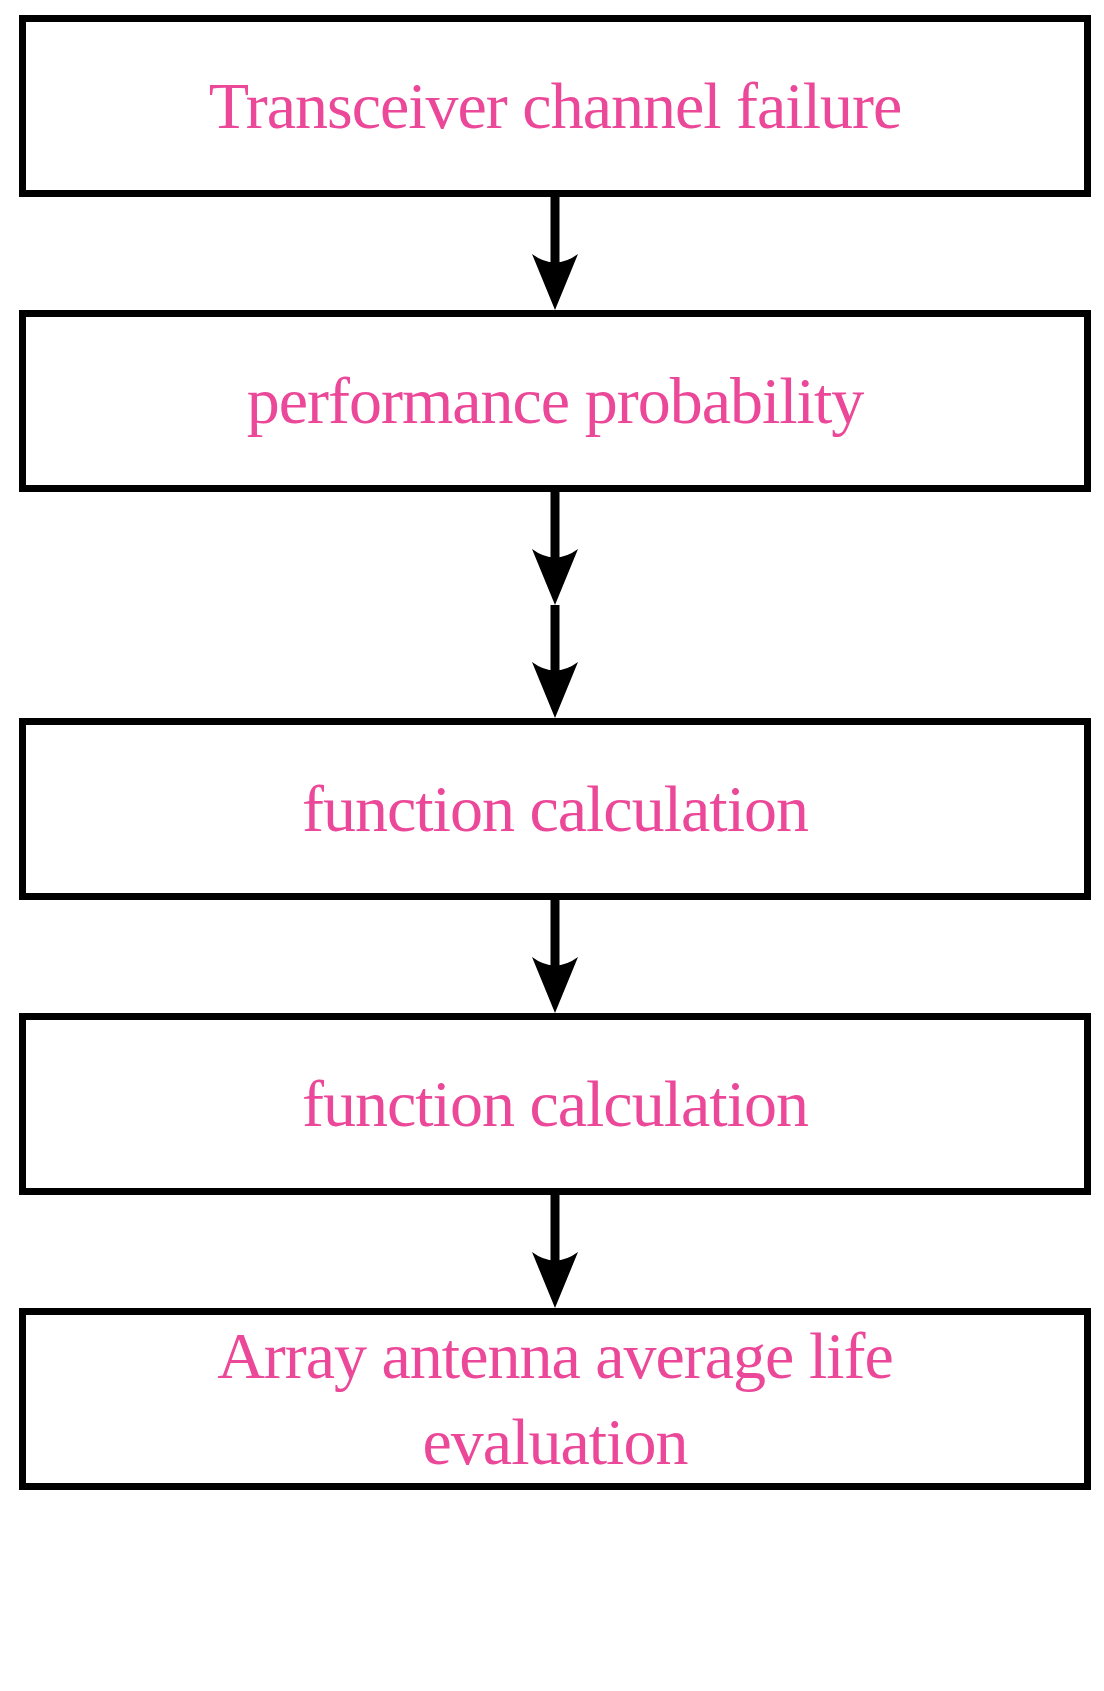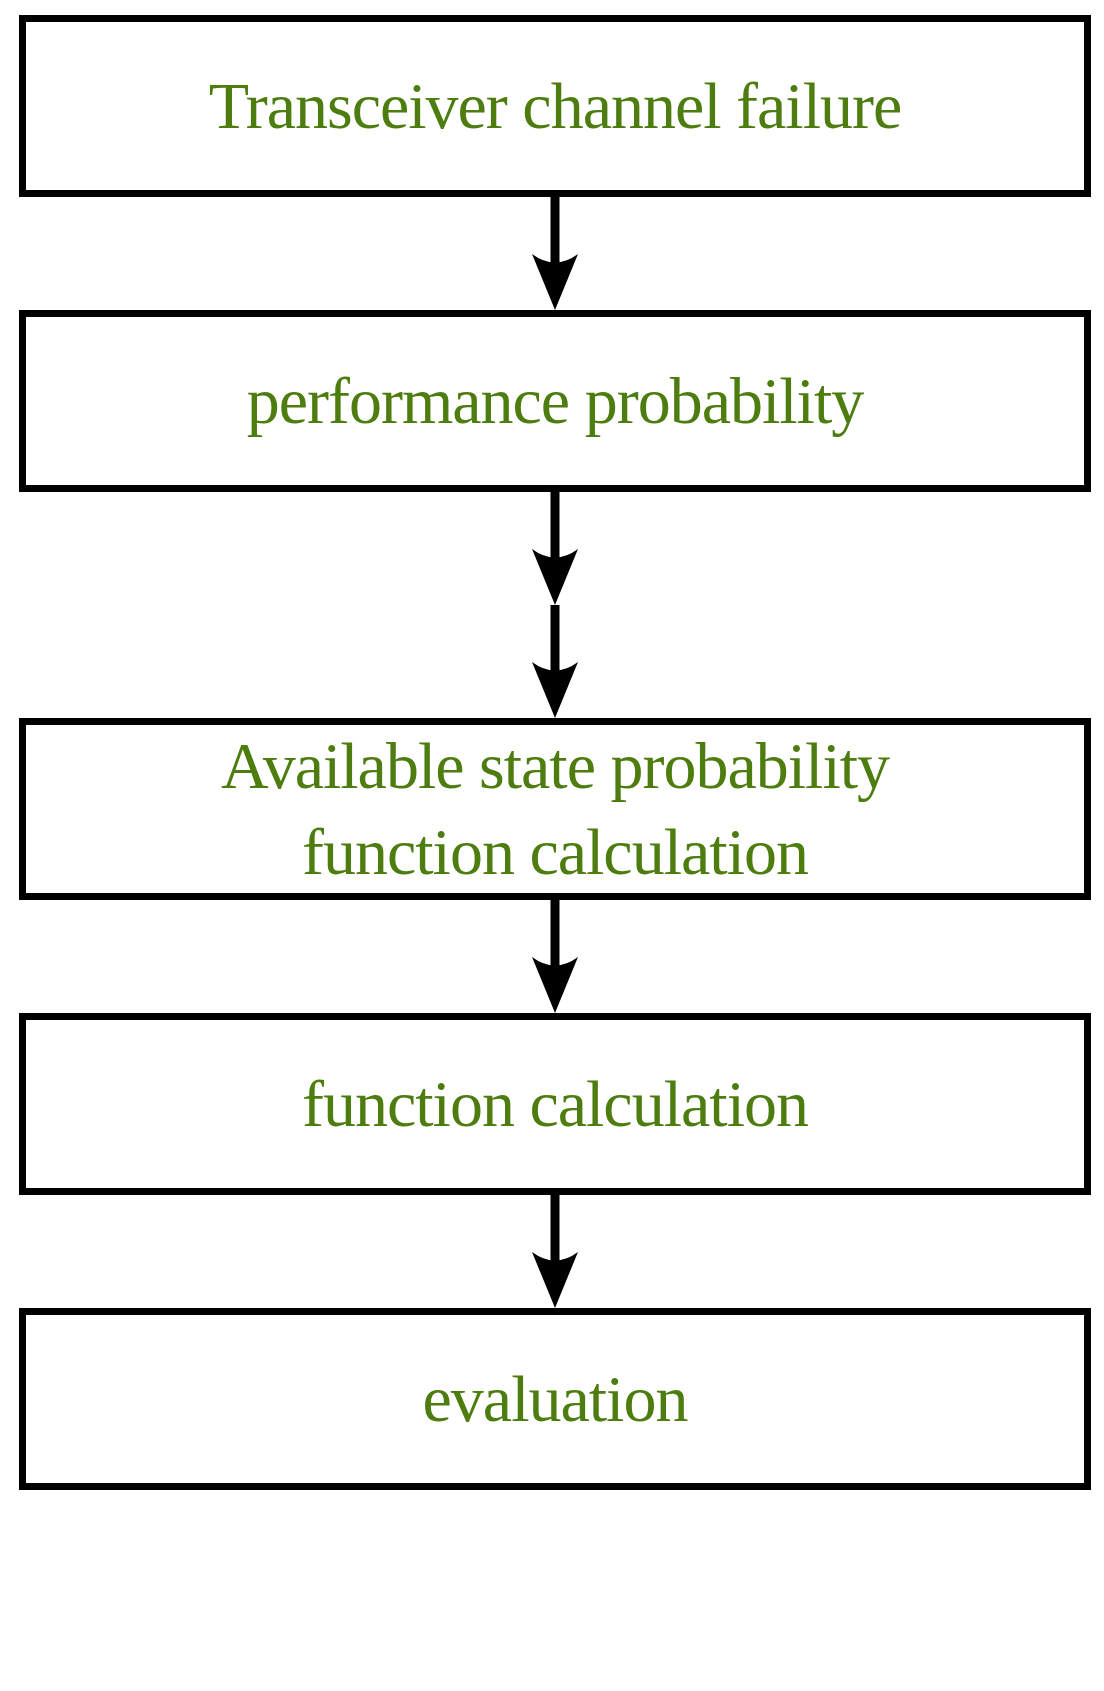--- a/index.html
+++ b/index.html
@@ -32,21 +32,21 @@
     flex-direction: column;
     align-items: center;
     justify-content: center;
     text-align: center;
     overflow: visible;
   }
   .box .line {
     font-family: "Liberation Serif", "DejaVu Serif", serif;
     font-size: 66px;
     line-height: 86px;
-    color: #4d7c0f;
+    color: #ec4899;
     white-space: nowrap;
     letter-spacing: -1px;
   }
   .arrow {
     height: 113px;
     display: flex;
     align-items: flex-start;
     justify-content: center;
   }
   .arrow svg {
@@ -86,21 +86,20 @@
 
 
     <div class="arrow">
       <svg width="64" height="113" viewBox="0 0 64 113" aria-hidden="true">
         <rect x="27.5" y="0" width="9" height="70"></rect>
         <path d="M 32 113 L 9 57 Q 32 74 55 57 Z"></path>
       </svg>
     </div>
 
     <div class="box">
-      <div class="line">Available state probability</div>
       <div class="line">function calculation</div>
     </div>
 
     <div class="arrow">
       <svg width="64" height="113" viewBox="0 0 64 113" aria-hidden="true">
         <rect x="27.5" y="0" width="9" height="70"></rect>
         <path d="M 32 113 L 9 57 Q 32 74 55 57 Z"></path>
       </svg>
     </div>
 
@@ -109,17 +108,18 @@
     </div>
 
     <div class="arrow">
       <svg width="64" height="113" viewBox="0 0 64 113" aria-hidden="true">
         <rect x="27.5" y="0" width="9" height="70"></rect>
         <path d="M 32 113 L 9 57 Q 32 74 55 57 Z"></path>
       </svg>
     </div>
 
     <div class="box">
+      <div class="line">Array antenna average life</div>
       <div class="line">evaluation</div>
     </div>
 
   </div>
 </div>
 
 </body></html>

